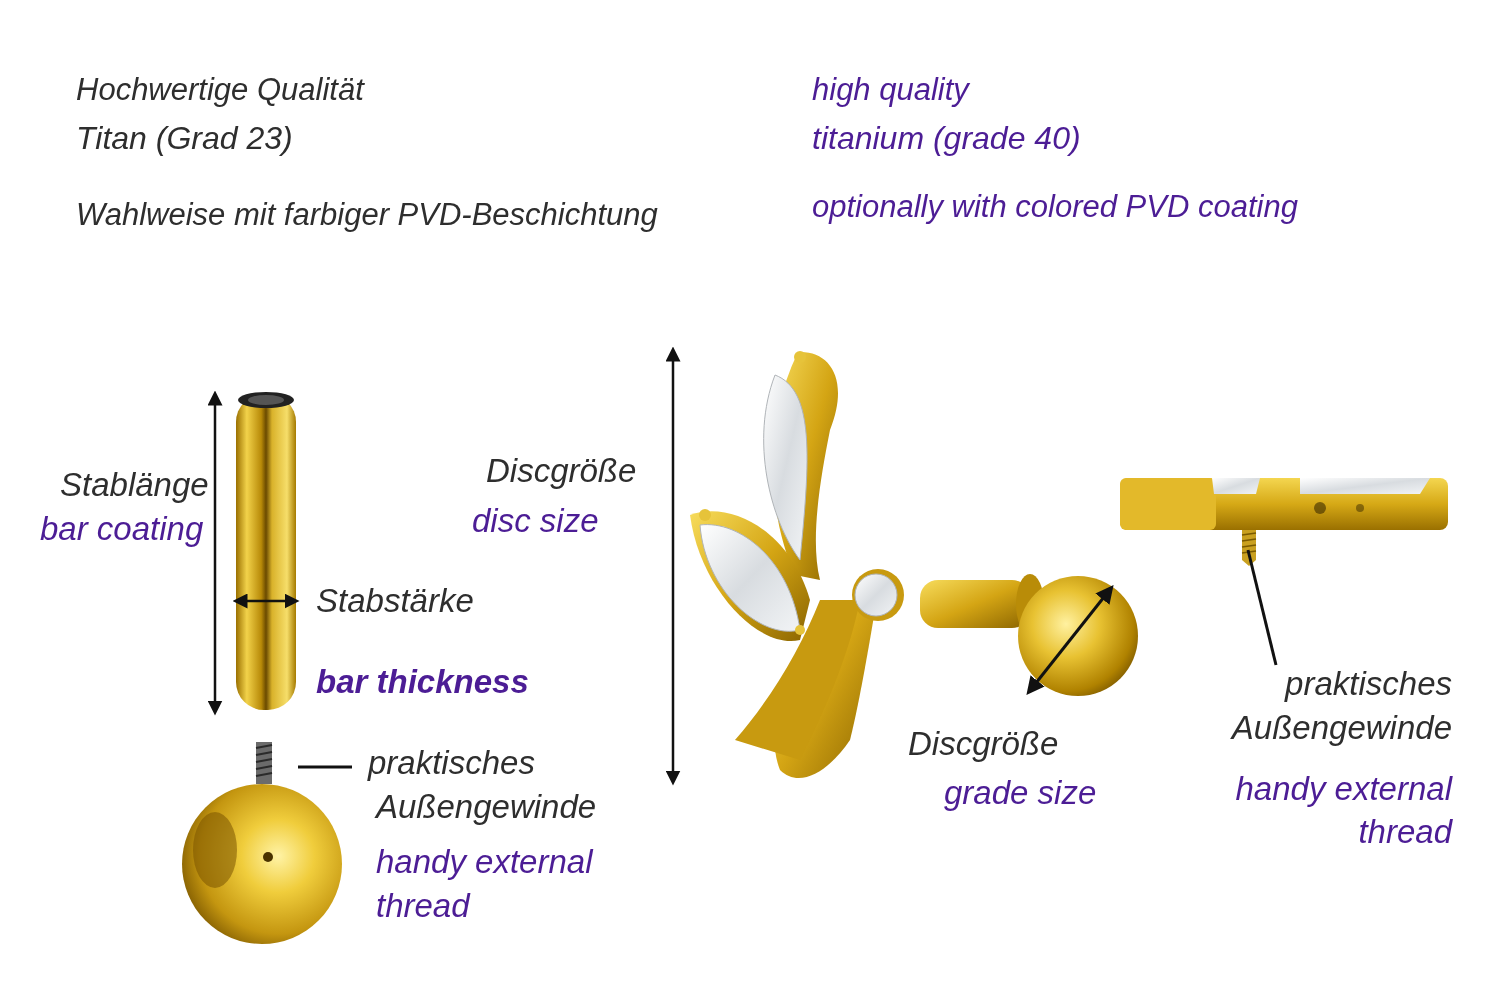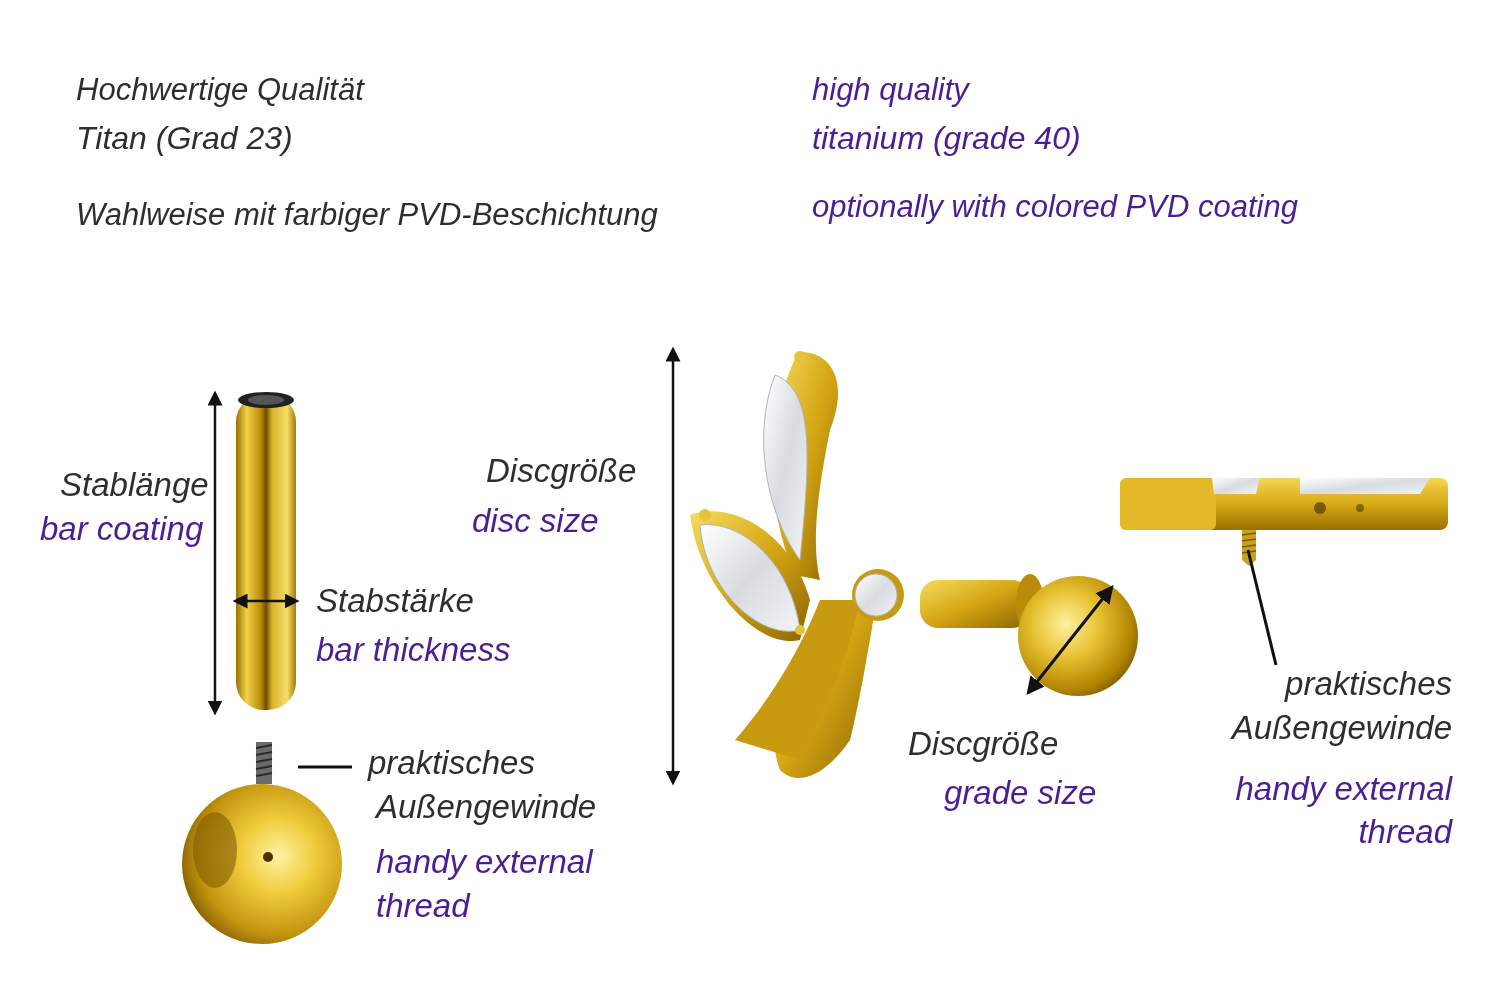--- a/index.html
+++ b/index.html
@@ -132,21 +132,21 @@
     </g>
     <path d="M1242 560 L1256 560 L1249 566 Z" fill="#c9a020"></path>
     <line x1="1248" y1="550" x2="1276" y2="665" stroke="#111" stroke-width="3"></line>
   </g>
 </svg>
 
 <div class="t dark lbl" style="left:40px;top:468px;margin-left:20px;">Stablänge</div>
 <div class="t light lbl" style="left:40px;top:512px;">bar coating</div>
 
 <div class="t dark lbl" style="left:316px;top:584px;">Stabstärke</div>
-<div class="t light lbl" style="left:316px;top:633px;">bar thickness</div>
+<div class="t light lbl" style="left:316px;top:665px;font-weight:bold;">bar thickness</div>
 
 <div class="t dark lbl" style="left:368px;top:746px;">praktisches</div>
 <div class="t dark lbl" style="left:376px;top:790px;">Außengewinde</div>
 <div class="t light lbl" style="left:376px;top:845px;">handy external</div>
 <div class="t light lbl" style="left:376px;top:889px;">thread</div>
 
 <div class="t dark lbl" style="left:486px;top:454px;">Discgröße</div>
 <div class="t light lbl" style="left:472px;top:504px;">disc size</div>
 
 <div class="t dark lbl" style="left:908px;top:727px;">Discgröße</div>

